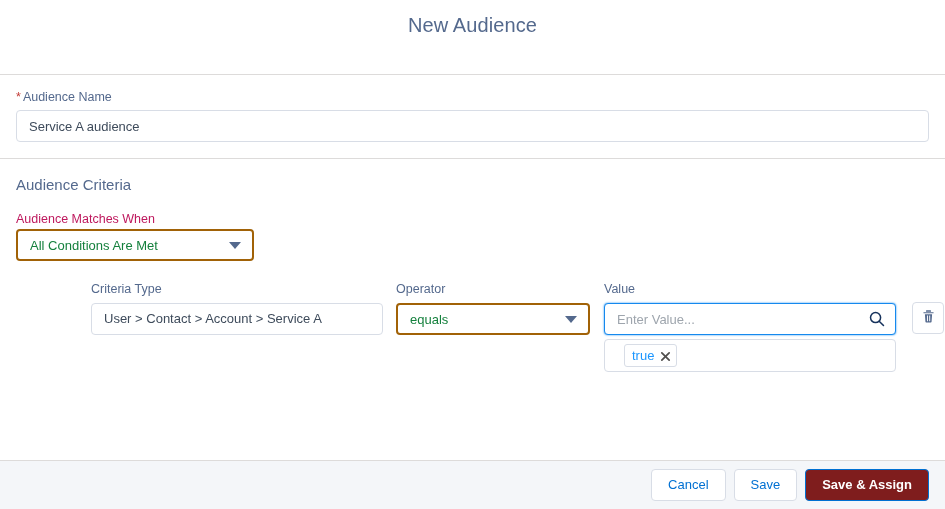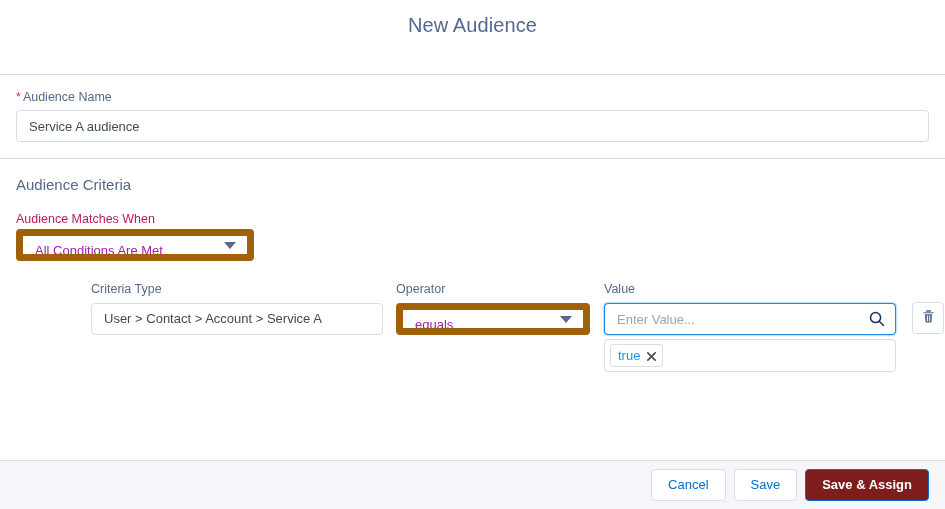--- a/index.html
+++ b/index.html
@@ -101,26 +101,26 @@
     color: #be185d;
     line-height: 16px;
     margin-bottom: 2px;
   }
 
   .select-box {
     position: relative;
     width: 238px;
     height: 32px;
     box-sizing: border-box;
-    border: 7px solid #a16207;
+    border: 2px solid #a16207;
     border-radius: 4px;
     background: #fff;
     padding: 0 30px 0 12px;
     font-size: 13px;
-    color: #a21caf;
+    color: #15803d;
     line-height: 30px;
     white-space: nowrap;
     overflow: hidden;
   }
   .caret {
     position: absolute;
     right: 11px;
     top: 50%;
     margin-top: -3px;
     width: 0;
@@ -196,21 +196,21 @@
   }
 
   .pill-box {
     margin-top: 4px;
     width: 292px;
     box-sizing: border-box;
     min-height: 31px;
     border: 1px solid #d8dde6;
     border-radius: 4px;
     background: #fff;
-    padding: 4px 5px;
+    padding: 4px 19px;
   }
   .pill {
     display: inline-flex;
     align-items: center;
     height: 21px;
     border: 1px solid #d8dde6;
     border-radius: 3px;
     background: #fff;
     padding: 0 5px 0 7px;
   }

